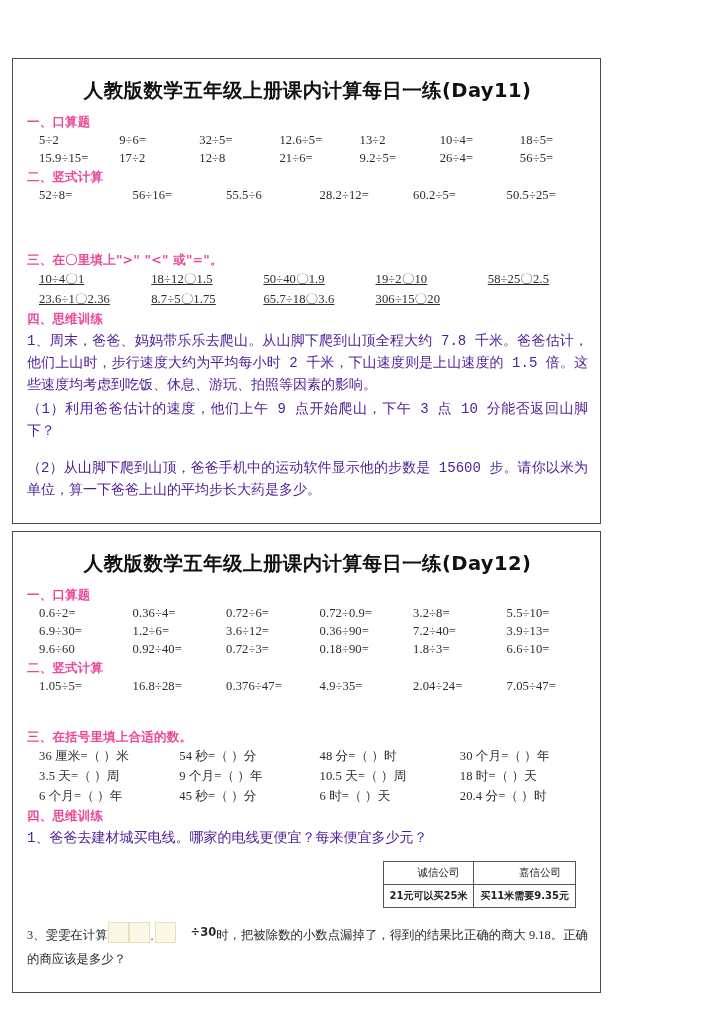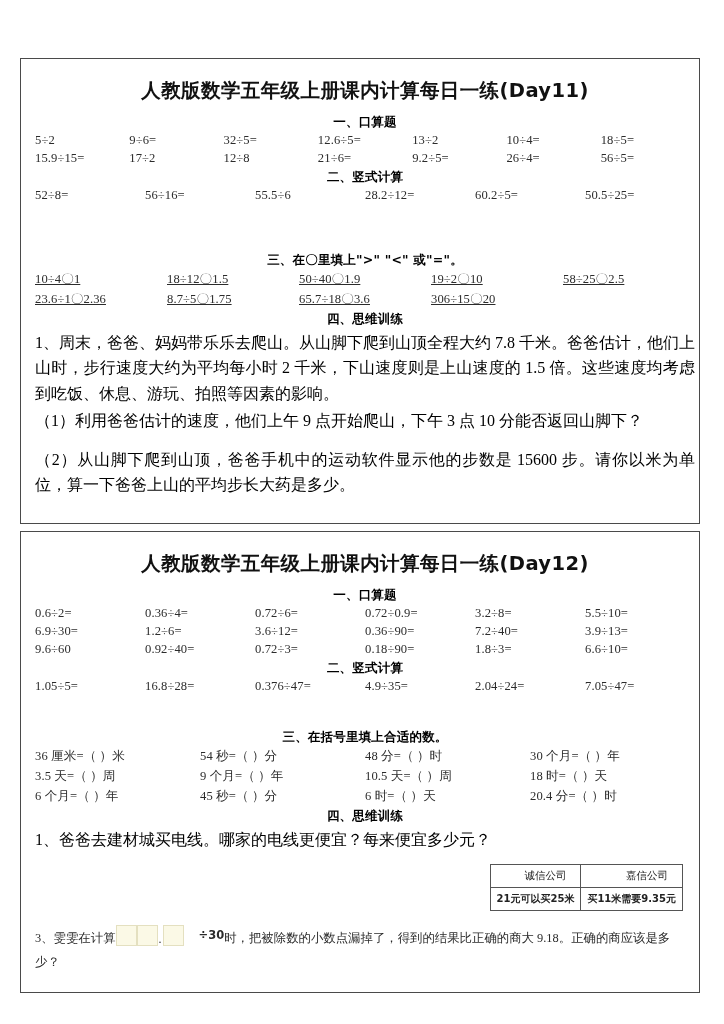--- a/index.html
+++ b/index.html
@@ -17,75 +17,75 @@
   }
   .page {
     width: 724px;
     height: 1024px;
     padding: 0;
     box-sizing: border-box;
     position: relative;
   }
   .sheet {
     position: absolute;
-    left: 20px;
-    width: 680px;
+    left: 12px;
+    width: 589px;
     box-sizing: border-box;
     border: 1.5px solid #4a4a4a;
     background: #fff;
-    padding: 8px 4px 6px 14px;
+    padding: 8px 12px 6px 14px;
   }
   #sheet-day11 { top: 58px; height: 466px; }
   #sheet-day12 { top: 531px; height: 462px; }
 
   .doc-title {
     text-align: center;
     font-family: "DejaVu Sans", "Liberation Sans", sans-serif;
     font-size: 19.5px;
     font-weight: bold;
     letter-spacing: 0.4px;
     margin: 10px 0 10px 0;
     color: #111;
   }
 
   .section-head {
     font-family: "DejaVu Sans", "Liberation Sans", sans-serif;
     font-size: 12.5px;
     font-weight: bold;
-    color: #000000;
+    color: #ec4899;
     margin: 2px 0 2px 0;
     letter-spacing: 0.2px;
-    text-align: center;
   }
 
   .exp-row {
     display: flex;
     width: 100%;
-    margin: 2px 0 3px 0;
+    margin: 2px 0 3px 12px;
     font-size: 12.6px;
     color: #2b2b2b;
     letter-spacing: 0.1px;
   }
   .exp-row.cols7 > .cell { width: 14.2857%; }
   .exp-row.cols6 > .cell { width: 16.6667%; }
   .exp-row.cols5 > .cell { width: 20%; text-decoration: underline; }
   .exp-row.cols4 > .cell { width: 25%; }
   .cell { white-space: nowrap; }
   .cell.l { text-align: left; }
 
   .gap-sm { height: 10px; }
   .gap-md { height: 30px; }
   .gap-lg { height: 44px; }
 
   .para {
-    font-size: 16px;
+    font-size: 14px;
     line-height: 1.58;
-    color: #000000;
+    color: #4c1d95;
     margin: 2px 0 2px 0;
     text-align: justify;
+    font-family: Liberation Mono, monospace;
   }
   .para.indent { text-indent: 0; }
 
   .price-table-wrap {
     display: flex;
     justify-content: flex-end;
     padding-right: 12px;
     margin-top: 12px;
   }
   table.price-table {

